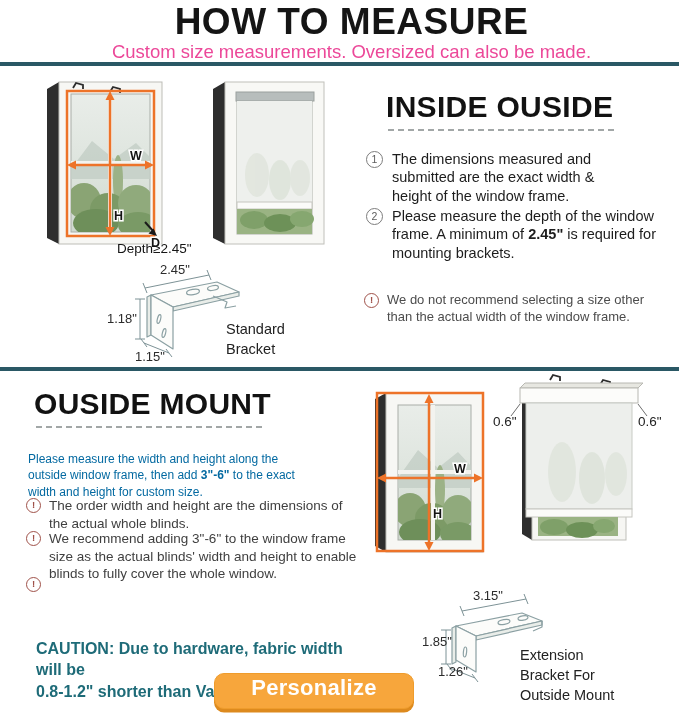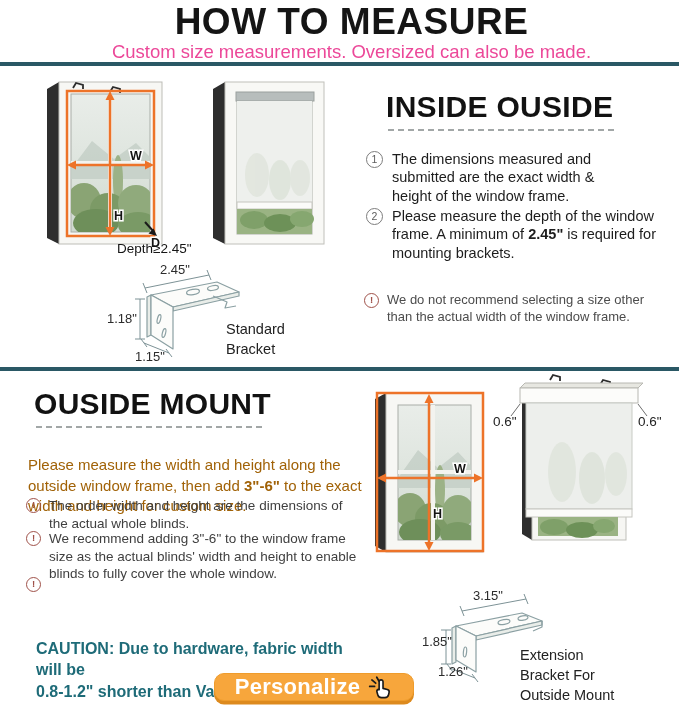--- a/index.html
+++ b/index.html
@@ -23,29 +23,29 @@
   .badge{
     flex:0 0 15px;width:15px;height:15px;margin-top:1px;border:1.2px solid #7d7d7d;border-radius:50%;
     color:#5c5c5c;font-size:10.5px;display:flex;align-items:center;justify-content:center;white-space:normal;
   }
   .note{display:flex;gap:8px;font-size:13px;line-height:1.3;color:#4c4c4c;white-space:pre-line;}
   .note-b{font-size:13.5px;color:#3f3f3f;}
   .alert{
     flex:0 0 13px;width:13px;height:13px;margin-top:1px;border:1.4px solid #a0524a;border-radius:50%;
     color:#a0524a;font-size:9.5px;font-weight:700;display:flex;align-items:center;justify-content:center;white-space:normal;
   }
-  .intro{font-size:15px;line-height:1.35;color:#a16207;white-space:pre-line;}
+  .intro{font-size:12px;line-height:1.35;color:#0369a1;white-space:pre-line;}
   .caution{font-size:16px;line-height:1.35;color:#1e6b78;white-space:pre-line;font-weight:600;}
   .caption{font-size:14.5px;line-height:1.38;color:#222;white-space:pre-line;margin-top:16px;}
   .depth-note{font-size:13.5px;color:#151515;}
   .cta{
-    top:673px;left:214px;width:200px;height:28px;border:1px solid #ef9c2c;border-radius:10px;
+    top:673px;left:214px;width:200px;height:36px;border:1px solid #ef9c2c;border-radius:10px;
     background:#f7a63c;box-shadow:0 3.5px 0 #dd8a1e;cursor:pointer;
     display:flex;align-items:center;justify-content:center;gap:7px;
-    color:#fff;font-size:22px;font-weight:700;font-family:"Liberation Sans",sans-serif;letter-spacing:.3px;
+    color:#fff;font-size:22px;font-weight:700;font-family:"Liberation Sans",sans-serif;letter-spacing:.3px;flex-direction:column;
   }
   svg text{font-family:"Liberation Sans",sans-serif;}
   .dim{font-size:13px;fill:#2c2c2c;}
   .arrow-label{font-size:12.5px;font-weight:bold;fill:#141414;paint-order:stroke;stroke:#ffffff;stroke-width:3px;}
 </style>
 </head>
 <body>
 
 <div class="page">
 

